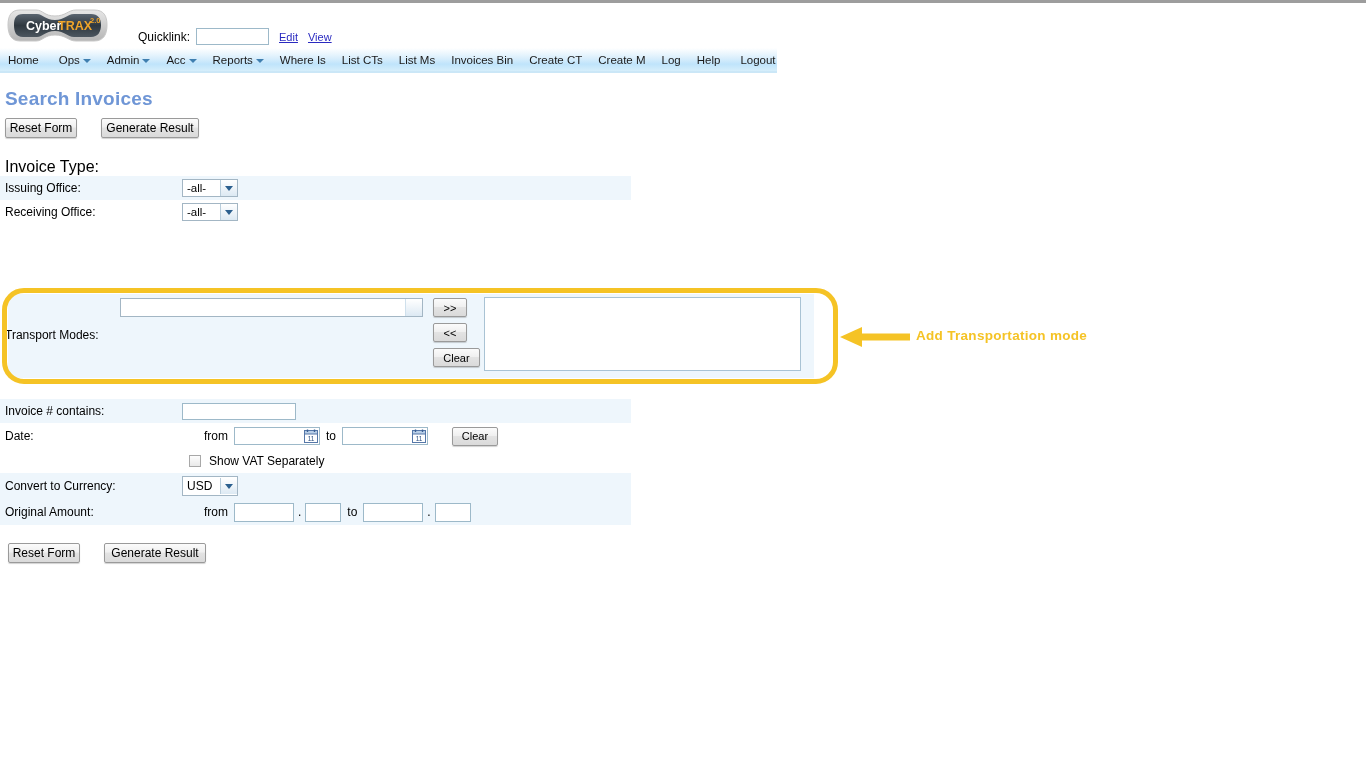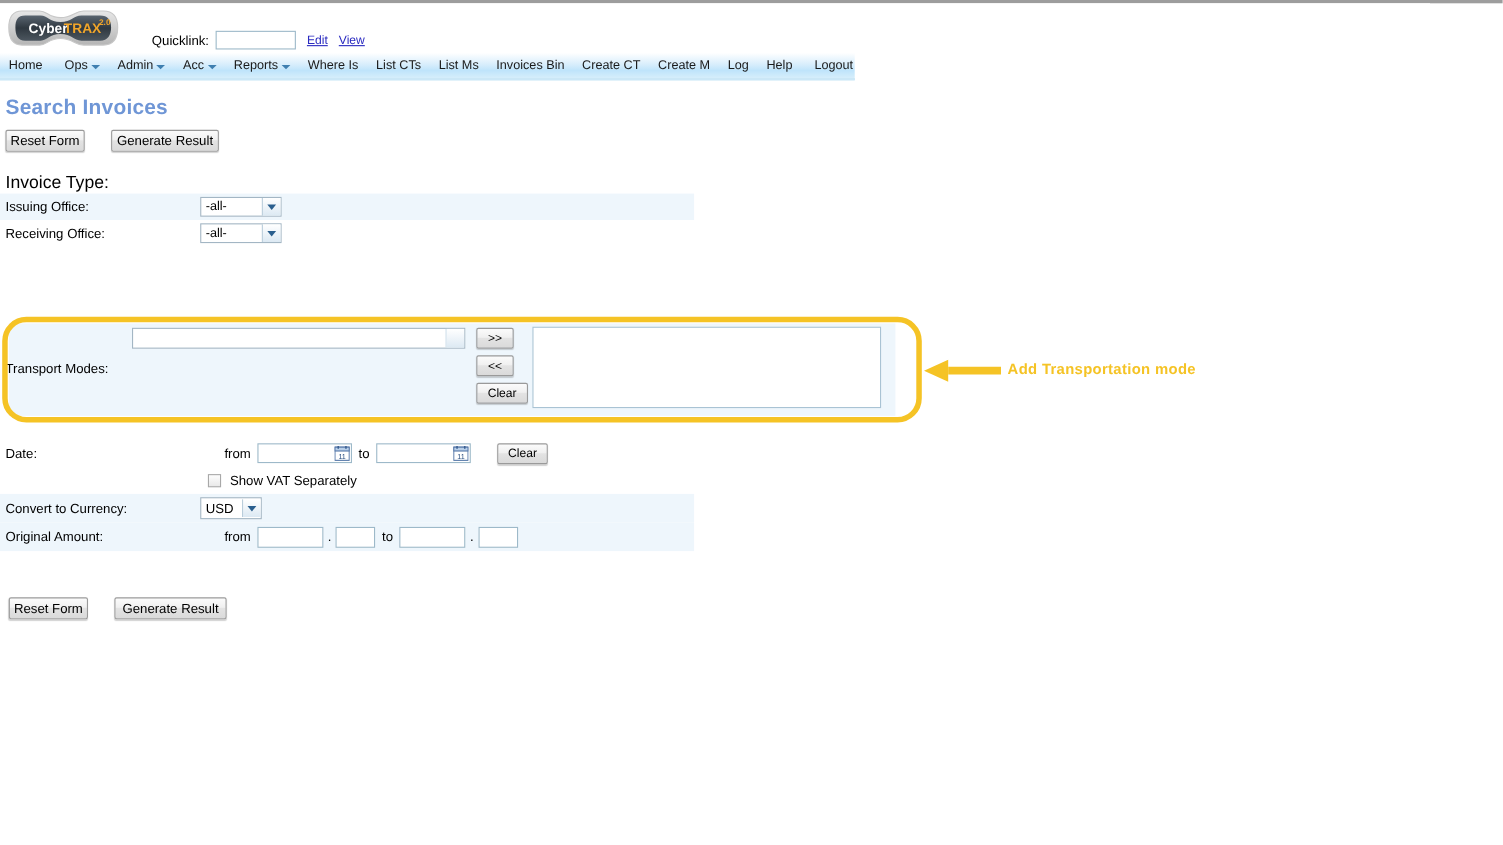--- a/index.html
+++ b/index.html
@@ -182,21 +182,21 @@
     background: linear-gradient(to bottom, #ffffff 0%, #eef4f9 50%, #dce9f3 100%);
     display: flex; align-items: center; justify-content: center;
     flex: none;
   }
   .sel .sel-btn .dn {
     width: 0; height: 0;
     border-left: 4px solid transparent;
     border-right: 4px solid transparent;
     border-top: 5px solid #2b5f8e;
   }
-  .sel.office { width: 74px; }
+  .sel.office { width: 56px; }
   .sel.office .sel-text { width: 57px; }
   .sel.currency { width: 56px; height: 20px; }
   .sel.currency .sel-text { width: 38px; font-size: 12px; }
 
   
   .tin {
     border: 1px solid #9db9c9;
     background: #fff;
     height: 17px;
     font-family: "Liberation Sans", sans-serif;
@@ -440,20 +440,26 @@
 <div class="anno">
   <svg width="300" height="30" viewBox="0 0 300 30" xmlns="http://www.w3.org/2000/svg">
     <line x1="22" y1="15" x2="70" y2="15" stroke="#F5C325" stroke-width="7"></line>
     <polygon points="0,15 22,5 22,25" fill="#F5C325"></polygon>
   </svg>
   <div class="anno-text">Add Transportation mode</div>
 </div>
 
 <div class="form-area" style="top:399px;">
 
+  <div class="frow alt row-h24">
+    <div class="lbl">Invoice # contains:</div>
+    <div class="ctl">
+      <input class="tin" style="width: 114px;" type="text">
+    </div>
+  </div>
 
   <div class="frow row-h26">
     <div class="lbl">Date:</div>
     <div class="ctl" style="padding-left:16px;">
       <span class="inline-lbl">from</span>
       <span class="datefield">
         <input class="tin" type="text" style="">
         <span class="cal-icon">
           <svg width="14" height="14" viewBox="0 0 14 14" xmlns="http://www.w3.org/2000/svg">
             <rect x="0.5" y="1.5" width="13" height="12" fill="#ffffff" stroke="#5577a8" stroke-width="1"></rect>

